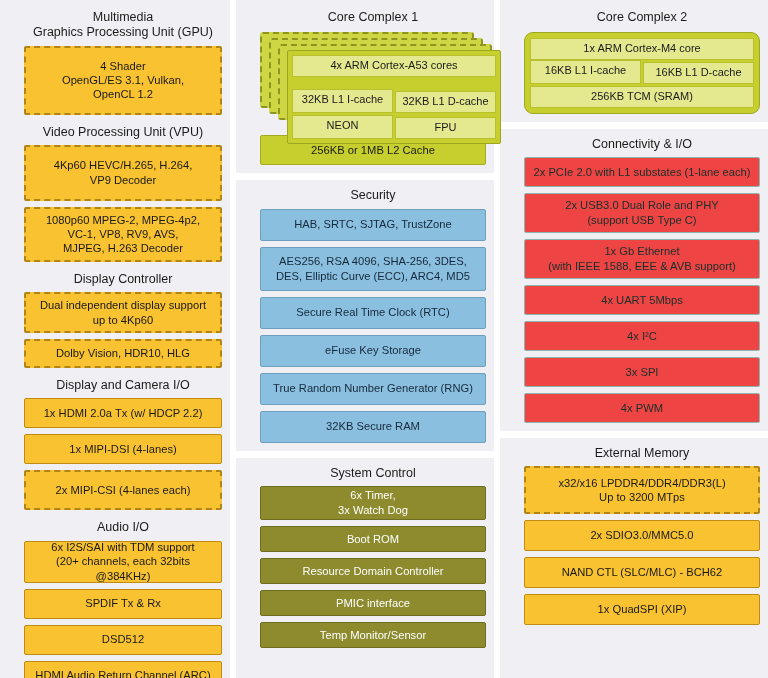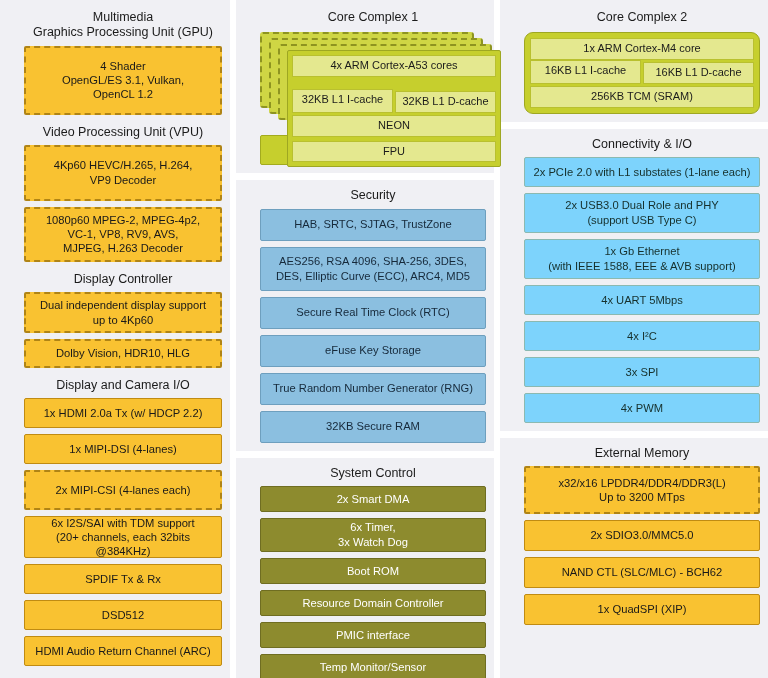--- a/index.html
+++ b/index.html
@@ -54,21 +54,21 @@
     align-items: center;
     justify-content: center;
   }
   .block:last-child { margin-bottom: 0; }
 
   
   .amber { background: #f8c githubnone; }
   .amber { background: #f9c231; border-color: #c08b12; color: #191919; }
   .amber.dashed { border: 2px dashed #b08415; }
   .blue  { background: #8bbfe0; border-color: #6e9fbe; color: #16293a; }
-  .teal  { background: #7dd3fc; border-color: #8bb9b1; color: #16302c; }
+  .teal  { background: #ef4444; border-color: #8bb9b1; color: #16302c; }
   .olive { background: #8d8b2e; border-color: #6f6d21; color: #ffffff; }
   .lime  { background: #c6cf2d; border-color: #a3ab1e; color: #1b1b1b; }
 
   
   .cc-stack {
     position: relative;
     height: 96px;
     margin: 2px 0 7px 0;
   }
   .ghost {
@@ -96,21 +96,21 @@
     text-align: center;
     font-size: 11px;
     line-height: 1.25;
     color: #1b1b1b;
     padding: 3px 2px;
     white-space: pre-line;
   }
   .cc-front .cell + .cell, .cc2-body .cell + .cell { margin-top: 2px; }
   .cc-row { display: flex; gap: 2px; }
   .cc-row .cell { flex: 1 1 0; }
-  .cc-row + .cc-row { margin-top: 2px; flex-direction: column; }
+  .cc-row + .cc-row { margin-top: 2px; }
   .cc-row.after-cell { margin-top: 12px; }
 
   
   .cc2-wrap {
     background: #c6cf2d;
     border: 1px solid #9ea722;
     border-radius: 9px;
     padding: 5px;
     margin: 2px 0 0 0;
   }
@@ -141,20 +141,21 @@
       <div class="section-title">Display Controller</div>
       <div class="block amber dashed" style="height:41px">Dual independent display support
 up to 4Kp60</div>
       <div class="block amber dashed" style="height:29px">Dolby Vision, HDR10, HLG</div>
 
       <div class="section-title">Display and Camera I/O</div>
       <div class="block amber" style="height:30px">1x HDMI 2.0a Tx (w/ HDCP 2.2)</div>
       <div class="block amber" style="height:30px">1x MIPI-DSI (4-lanes)</div>
       <div class="block amber dashed" style="height:40px">2x MIPI-CSI (4-lanes each)</div>
 
+      <div class="section-title">Audio I/O</div>
       <div class="block amber" style="height:42px">6x I2S/SAI with TDM support
 (20+ channels, each 32bits @384KHz)</div>
       <div class="block amber" style="height:30px">SPDIF Tx &amp; Rx</div>
       <div class="block amber" style="height:30px">DSD512</div>
       <div class="block amber" style="height:30px">HDMI Audio Return Channel (ARC)</div>
 
       <div class="spacer"></div>
     </div>
   </div>
 
@@ -189,21 +190,20 @@
       <div class="block blue" style="height:44px">AES256, RSA 4096, SHA-256, 3DES,
 DES, Elliptic Curve (ECC), ARC4, MD5</div>
       <div class="block blue" style="height:32px">Secure Real Time Clock (RTC)</div>
       <div class="block blue" style="height:32px">eFuse Key Storage</div>
       <div class="block blue" style="height:32px">True Random Number Generator (RNG)</div>
       <div class="block blue" style="height:32px">32KB Secure RAM</div>
     </div>
 
     <div class="panel grow">
       <div class="section-title tight">System Control</div>
-      <div class="block olive" style="height:26px">2x Smart DMA</div>
       <div class="block olive" style="height:34px">6x Timer,
 3x Watch Dog</div>
       <div class="block olive" style="height:26px">Boot ROM</div>
       <div class="block olive" style="height:26px">Resource Domain Controller</div>
       <div class="block olive" style="height:26px">PMIC interface</div>
       <div class="block olive" style="height:26px">Temp Monitor/Sensor</div>
       <div class="spacer"></div>
     </div>
   </div>
 

